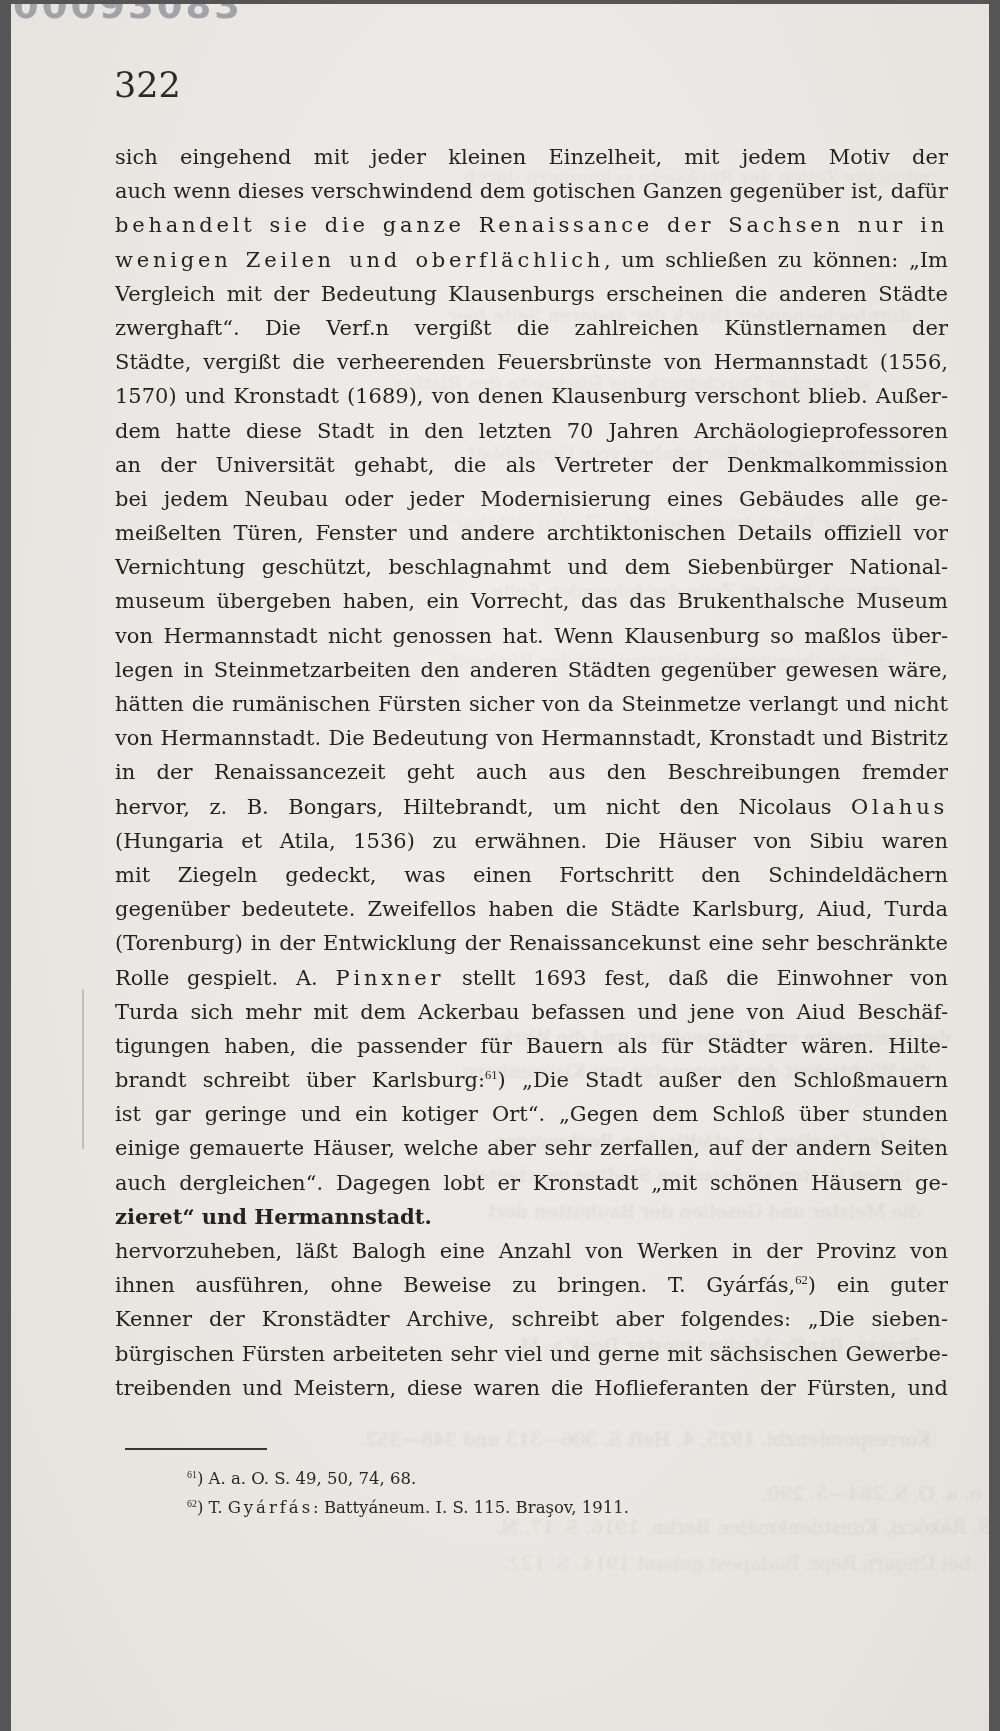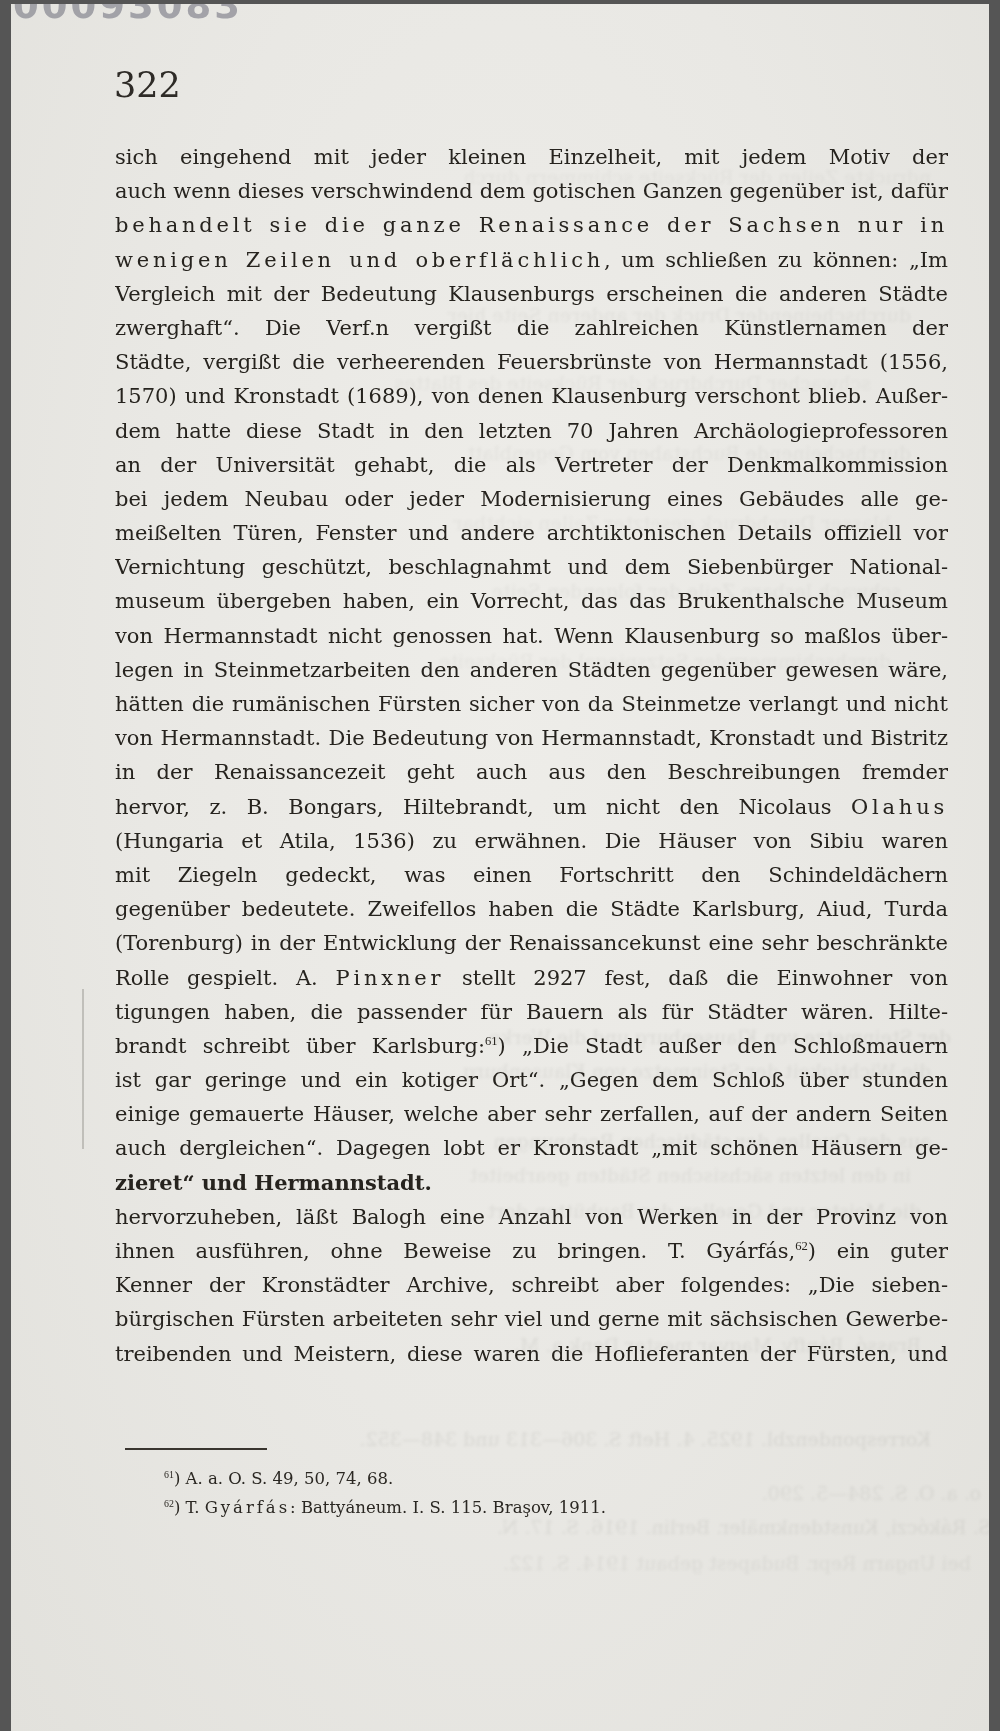--- a/index.html
+++ b/index.html
@@ -31,21 +31,21 @@
   }
   .line.no-fill { text-align-last:left;font-weight:bold; }
   .line.indent { text-indent:102px; }
   .sp { letter-spacing:.18em; }
   .supref { font-size:.6em; vertical-align:super; line-height:0;font-family:Liberation Serif, serif; }
   .fnrule {
     position:absolute; top:1444px; left:114px; width:142px;
     border-top:2px solid #39352f;
   }
   .footnotes {
-    position:absolute; top:1461px; left:96px; width:833px;
+    position:absolute; top:1461px; left:119px; width:833px;
     font-size:16.5px; color:#2a2722;
   }
   .fn { padding-left:57px; line-height:28.5px; text-align:left; }
   .ghost-layer { position:absolute; inset:0; pointer-events:none; }
   .ghost {
     position:absolute; transform:scaleX(-1); filter:blur(1.7px);
     color:#75756e; font-size:19px; white-space:nowrap;
     font-family:"DejaVu Serif", serif;
   }
   .edge-mark {
@@ -97,21 +97,22 @@
       <div class="line"><span>von Hermannstadt nicht genossen hat. Wenn Klausenburg so maßlos über-</span></div>
       <div class="line"><span>legen in Steinmetzarbeiten den anderen Städten gegenüber gewesen wäre, so</span></div>
       <div class="line"><span>hätten die rumänischen Fürsten sicher von da Steinmetze verlangt und nicht</span></div>
       <div class="line"><span>von Hermannstadt. Die Bedeutung von Hermannstadt, Kronstadt und Bistritz</span></div>
       <div class="line"><span>in der Renaissancezeit geht auch aus den Beschreibungen fremder Reisenden</span></div>
       <div class="line"><span>hervor, z. B. Bongars, Hiltebrandt, um nicht den Nicolaus </span><span class="sp">Olahus</span></div>
       <div class="line"><span>(Hungaria et Atila, 1536) zu erwähnen. Die Häuser von Sibiu waren</span></div>
       <div class="line"><span>mit Ziegeln gedeckt, was einen Fortschritt den Schindeldächern Klausenburgs</span></div>
       <div class="line"><span>gegenüber bedeutete. Zweifellos haben die Städte Karlsburg, Aiud, Turda</span></div>
       <div class="line"><span>(Torenburg) in der Entwicklung der Renaissancekunst eine sehr beschränkte</span></div>
-      <div class="line"><span>Rolle gespielt. A. </span><span class="sp">Pinxner</span><span> stellt 2927 fest, daß die Einwohner von</span></div>
+      <div class="line"><span>Rolle gespielt. A. </span><span class="sp">Pinxner</span><span> stellt 1693 fest, daß die Einwohner von</span></div>
+      <div class="line"><span>Turda sich mehr mit dem Ackerbau befassen und jene von Aiud Beschäf-</span></div>
       <div class="line"><span>tigungen haben, die passender für Bauern als für Städter wären. Hilte-</span></div>
       <div class="line"><span>brandt schreibt über Karlsburg:</span><span class="supref">61</span><span>) „Die Stadt außer den Schloßmauern</span></div>
       <div class="line"><span>ist gar geringe und ein kotiger Ort“. „Gegen dem Schloß über stunden</span></div>
       <div class="line"><span>einige gemauerte Häuser, welche aber sehr zerfallen, auf der andern Seiten</span></div>
       <div class="line"><span>auch dergleichen“. Dagegen lobt er Kronstadt „mit schönen Häusern ge-</span></div>
       <div class="line no-fill"><span>zieret“ und Hermannstadt.</span></div>
       <div class="line"><span>hervorzuheben, läßt Balogh eine Anzahl von Werken in der Provinz von</span></div>
       <div class="line"><span>ihnen ausführen, ohne Beweise zu bringen. T. Gyárfás,</span><span class="supref">62</span><span>) ein guter</span></div>
       <div class="line"><span>Kenner der Kronstädter Archive, schreibt aber folgendes: „Die sieben-</span></div>
       <div class="line"><span>bürgischen Fürsten arbeiteten sehr viel und gerne mit sächsischen Gewerbe-</span></div>

